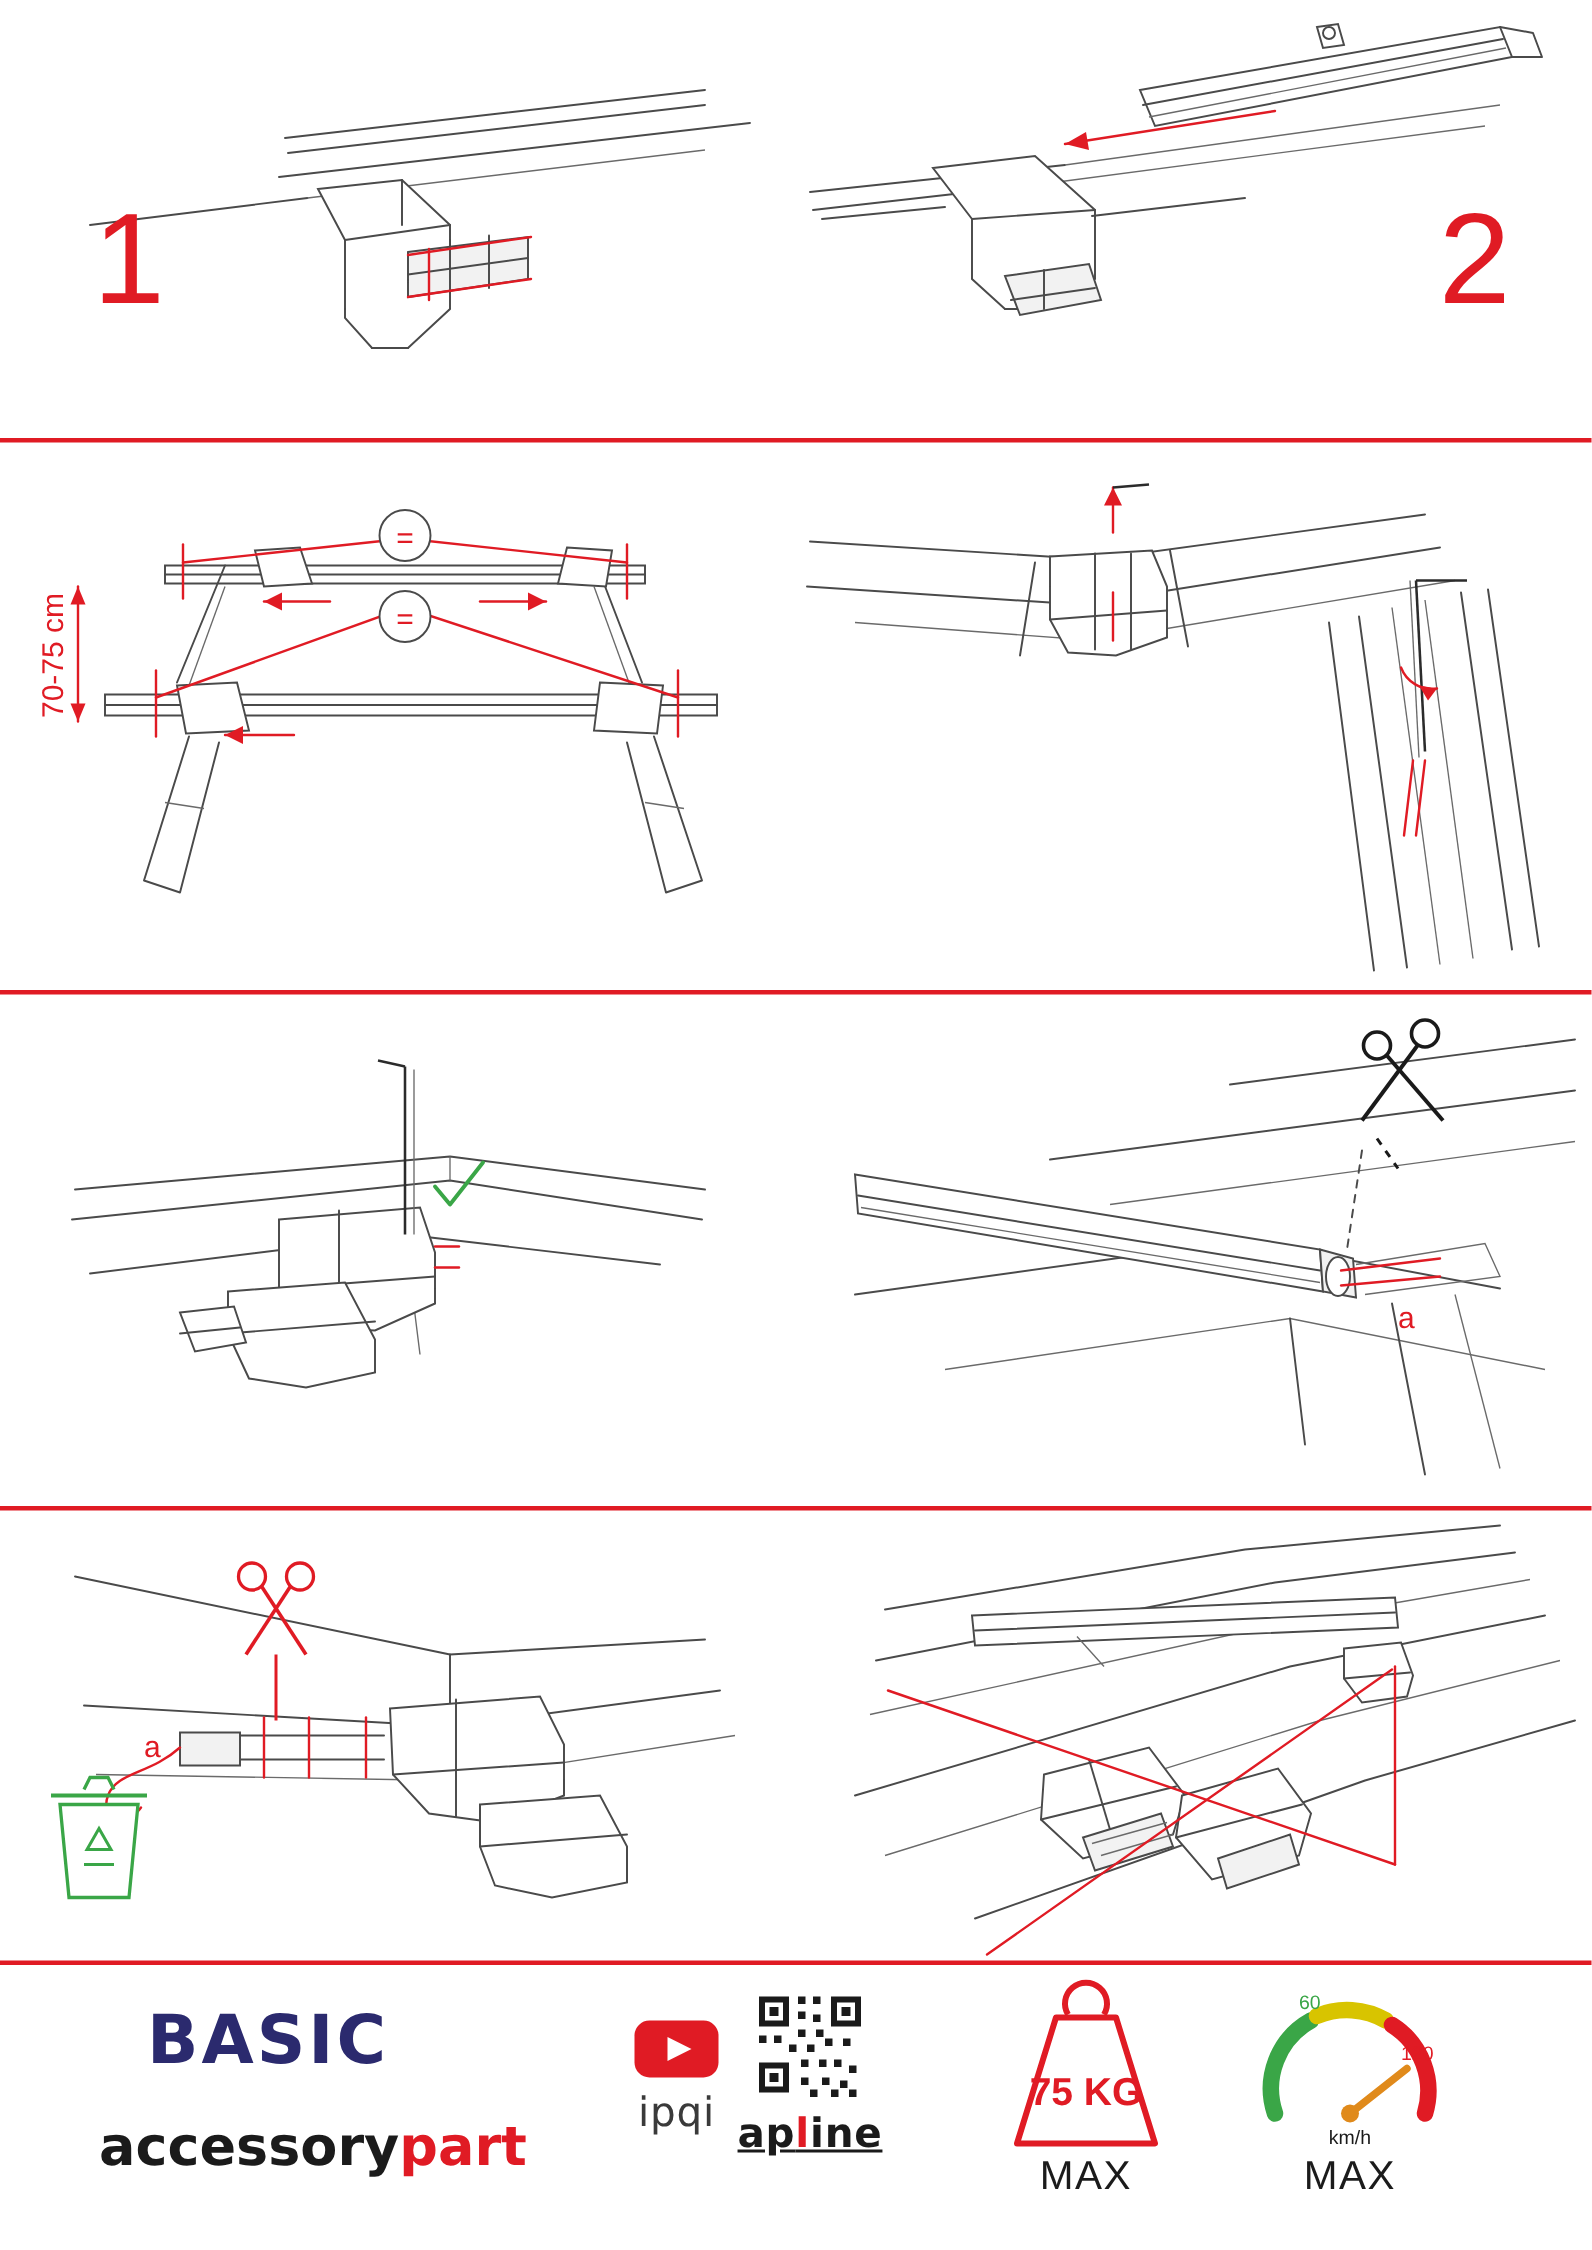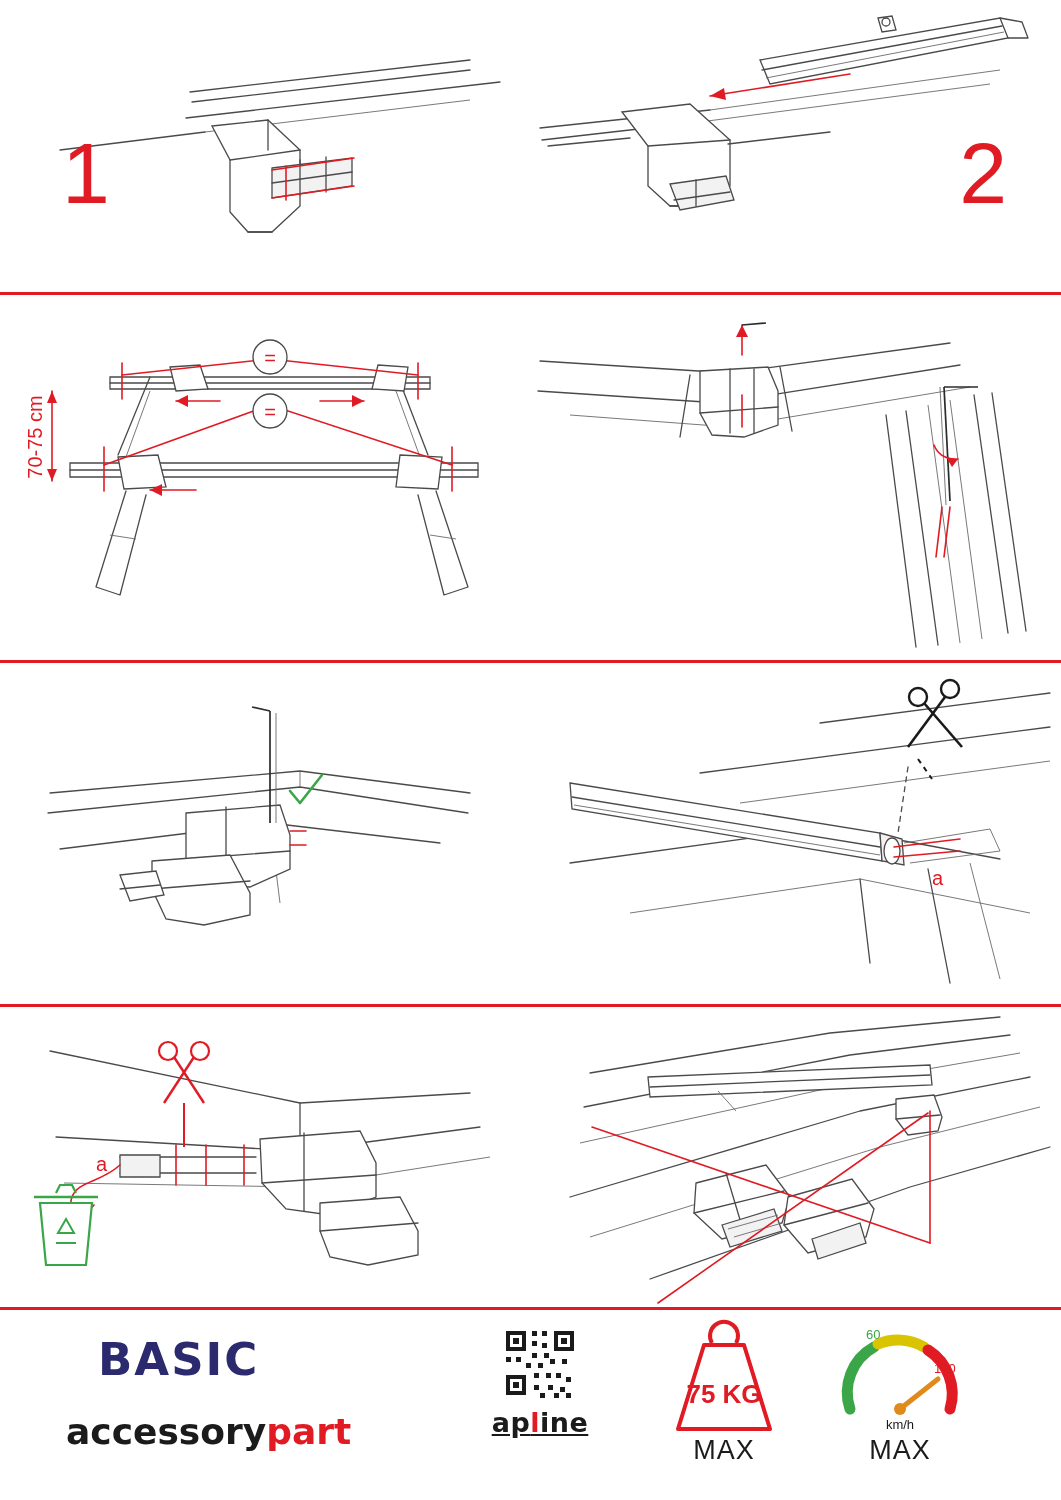--- a/index.html
+++ b/index.html
@@ -427,20 +427,27 @@
 
   <div class="footer">
 
     <div class="brand-basic">BASIC</div>
 
     <div class="brand-accessory">
       <span>accessory</span><span class="part">part</span>
     </div>
 
 
+    <div class="logo-block" style="left:396px; top:34px; width:110px;">
+      <svg width="64" height="48" viewBox="0 0 64 48" style="margin:0 auto;">
+        <rect x="4" y="6" width="56" height="38" rx="10" fill="#e01b24"></rect>
+        <path d="M26 17 L42 25 L26 33 Z" fill="#ffffff"></path>
+      </svg>
+      <div class="logo-caption ipqi">ipqi</div>
+    </div>
 
     <div class="logo-block" style="left:480px; top:18px; width:120px;text-decoration:underline;">
       <svg width="80" height="78" viewBox="0 0 80 78" style="margin:0 auto;">
         <rect x="4" y="4" width="72" height="68" fill="#ffffff"></rect>
         <g fill="#1a1a1a">
           <rect x="6" y="6" width="20" height="20"></rect>
             <rect x="10" y="10" width="12" height="12" fill="#fff"></rect>
             <rect x="13" y="13" width="6" height="6"></rect>
           <rect x="54" y="6" width="20" height="20"></rect>
             <rect x="58" y="10" width="12" height="12" fill="#fff"></rect>

